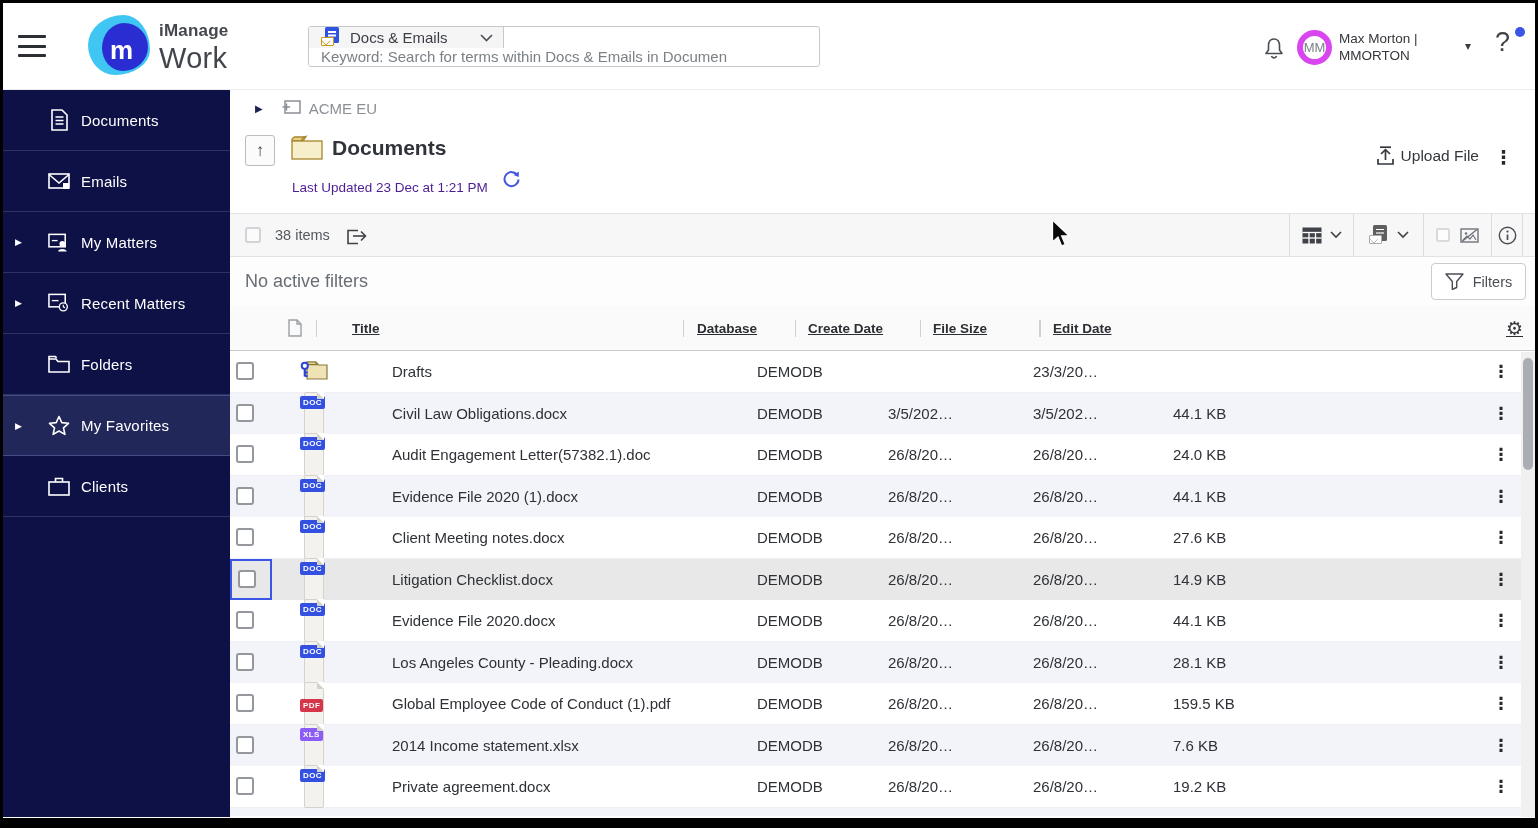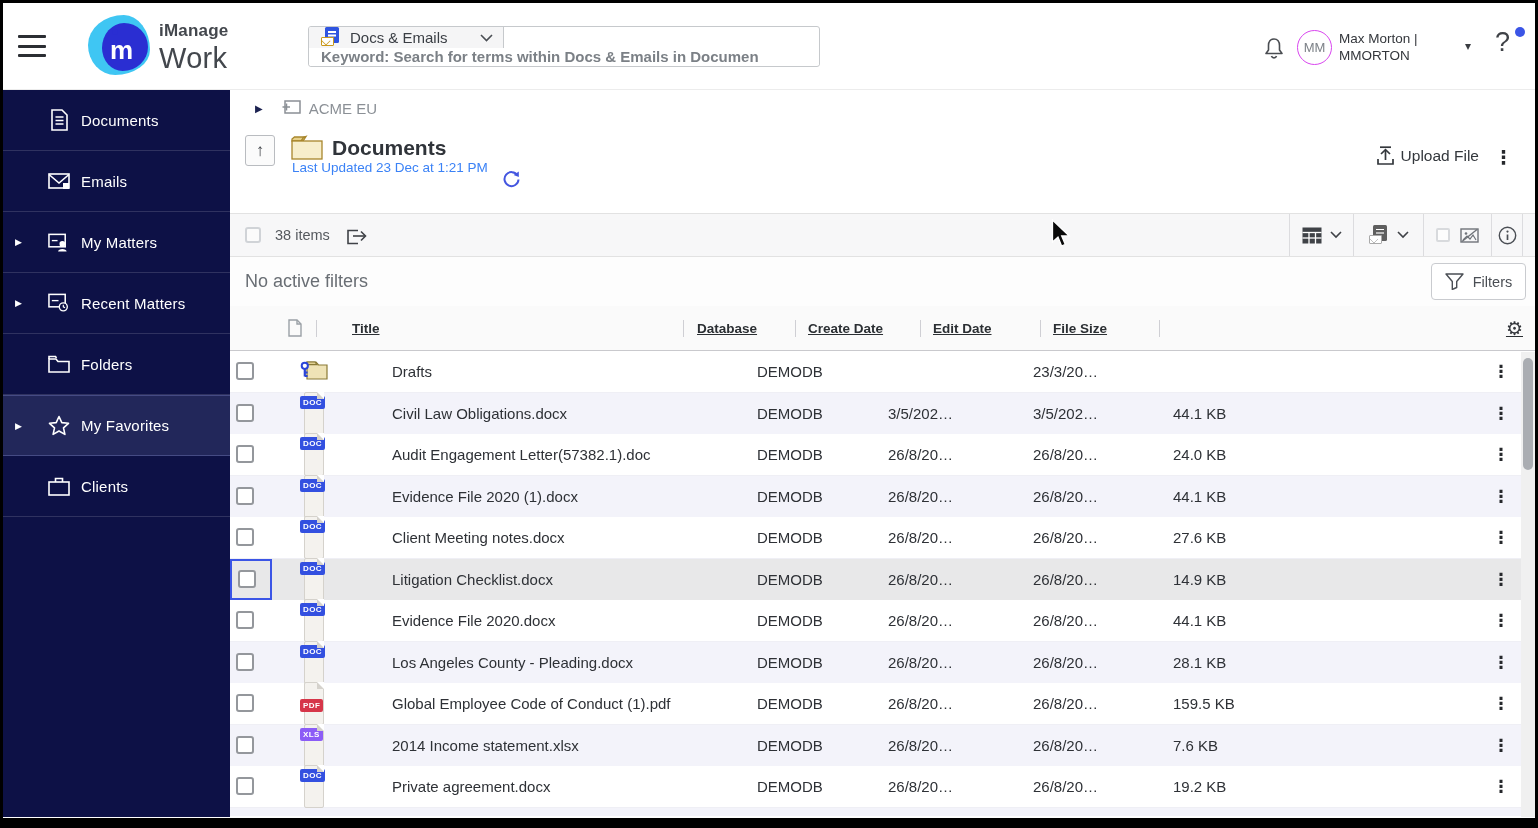--- a/index.html
+++ b/index.html
@@ -21,26 +21,26 @@
   .brand .b2 { font-size:29px; font-weight:400; margin-top:1px; letter-spacing:.3px; }
 
   .search-wrap { position:absolute; left:305px; top:23px; height:41px; display:flex; border:1px solid #c6c9cc; border-radius:3px; overflow:hidden; background:#fff;flex-direction:column; }
   .scope { width:195px; background:#f5f5f6; border-right:1px solid #c6c9cc; display:flex; align-items:center; padding:0 10px 0 12px; cursor:pointer; }
   .scope-label { font-size:15px; color:#3a3e44; margin-left:9px; flex:1; }
   .docmail { position:relative; width:20px; height:21px; flex-shrink:0; }
   .docmail .d { position:absolute; left:4px; top:0; width:14px; height:16px; background:#2f54e0; border-radius:1.5px; }
   .docmail .d::after { content:""; position:absolute; left:3px; top:4px; width:8px; height:1.5px; background:#fff; box-shadow:0 3.5px 0 #fff; }
   .docmail .e { position:absolute; left:0; top:10px; width:13px; height:9px; background:#fff; border:1.5px solid #c9991c; border-radius:1px; }
   .docmail .e::after { content:""; position:absolute; left:0; top:-1px; width:7px; height:7px; border-right:1.5px solid #c9991c; border-bottom:1.5px solid #c9991c; transform:rotate(45deg) scale(.8); transform-origin:4px 4px; }
-  .search-input { width:510px; border:none; outline:none; padding:0 12px; font-size:15px; color:#7f1d1d; font-family:inherit;font-weight:bold; }
+  .search-input { width:510px; border:none; outline:none; padding:0 12px; font-size:15px; color:#7f1d1d; font-family:inherit; }
   .search-input::placeholder { color:#7b8086; }
   .search-btn { width:36px; border-left:1px solid #c6c9cc; display:flex; align-items:center; justify-content:center; background:#fff; cursor:pointer; }
 
   .bell { position:absolute; left:1259px; top:33px; cursor:pointer; }
-  .avatar { position:absolute; left:1294px; top:27px; width:35px; height:35px; border:1px solid #d946ef; border-radius:50%; display:flex; align-items:center; justify-content:center; font-size:13px; color:#7c8187; background:#fff; }
+  .avatar { position:absolute; left:1294px; top:27px; width:35px; height:35px; border:6px solid #d946ef; border-radius:50%; display:flex; align-items:center; justify-content:center; font-size:13px; color:#7c8187; background:#fff; }
   .username { position:absolute; left:1336px; top:27px; font-size:13.5px; color:#34373c; line-height:17px; }
   .user-caret { position:absolute; left:1462px; top:36px; font-size:12px; color:#3a3d42; cursor:pointer; }
   .help { position:absolute; left:1492px; top:24px; font-size:27px; color:#3f4247; cursor:pointer; font-weight:400; }
   .help-dot { position:absolute; left:1512px; top:24px; width:10px; height:10px; border-radius:50%; background:#3b55e6; }
 
   
   .frame { display:flex; height:727px; }
   .sidebar { width:227px; flex-shrink:0; background:#0d1146; }
   .side-item { position:relative; height:61px; display:flex; align-items:center; border-bottom:1px solid rgba(255,255,255,.14); cursor:pointer; }
   .side-item .caret { position:absolute; left:12px; font-size:9px; color:#fff; }
@@ -52,21 +52,21 @@
 
   .bc-row { height:36px; display:flex; align-items:center; }
   .bc-caret { margin-left:25px; font-size:10px; color:#1b2150; cursor:pointer; }
   .bc-icon { margin-left:19px; }
   .bc-label { margin-left:8px; font-size:15px; color:#8b9096; }
 
   .page-head { position:relative; height:87px; }
   .up-btn { position:absolute; left:15px; top:9px; width:30px; height:31px; border:1px solid #b9bcc0; border-radius:3px; background:#fbfbfb; display:flex; align-items:center; justify-content:center; font-size:17px; color:#3f4247; cursor:pointer; }
   .ph-folder { position:absolute; left:60px; top:7px; }
   .ph-title { position:absolute; left:102px; top:10px; font-size:21px; font-weight:700; color:#30343a; }
-  .ph-updated { position:absolute; left:62px; top:34px; font-size:13.5px; color:#3b82f6; }
+  .ph-updated { position:absolute; left:62px; top:54px; font-size:13.5px; color:#4c1d95; }
   .ph-refresh { position:absolute; left:272px; top:44px; cursor:pointer; }
   .upload { position:absolute; right:56px; top:20px; display:flex; align-items:center; gap:7px; cursor:pointer; }
   .upload-label { font-size:15.5px; color:#33373c; }
   .ph-kebab { position:absolute; right:22px; top:20px; font-size:19px; color:#26282c; font-weight:700; cursor:pointer; }
 
   .toolbar { position:relative; height:44px; background:#f7f7f8; border-top:1px solid #e2e2e2; border-bottom:1px solid #e2e2e2; display:flex; align-items:center; }
   .tb-cb { margin-left:15px; width:16px; height:16px; border:2px solid #d0d3d7; border-radius:3px; background:#fbfbfb; }
   .tb-count { margin-left:14px; font-size:14.5px; color:#55595e; }
   .tb-export { margin-left:16px; cursor:pointer; display:flex; }
   .tb-group { position:absolute; right:12px; top:0; height:42px; display:flex; border-left:1px solid #dcdcdf; border-right:1px solid #dcdcdf; }
@@ -378,22 +378,22 @@
         <div class="cell c-cb"></div>
         <div class="cell c-icon">
           <svg width="15" height="18" viewBox="0 0 15 18">
             <path d="M2 1 h8 l4 4 v12 h-12 z" fill="none" stroke="#9aa0a6" stroke-width="1.4"></path>
             <polyline points="10,1 10,5 14,5" fill="none" stroke="#9aa0a6" stroke-width="1.4"></polyline>
           </svg>
         </div>
         <div class="cell c-title sep">Title</div>
         <div class="cell c-db sep">Database</div>
         <div class="cell c-cd sep">Create Date</div>
+        <div class="cell c-fs sep sep-after">File Size</div>
         <div class="cell c-ed sep">Edit Date</div>
-        <div class="cell c-fs sep sep-after">File Size</div>
         <div class="cell c-sp">
             <span class="gear">⚙</span>
           </div>
       </div>
 
       <div class="rows" id="rows-container">
           <div class="trow">
     <div class="cb-cell">
       <span class="checkbox"></span>
     </div>

